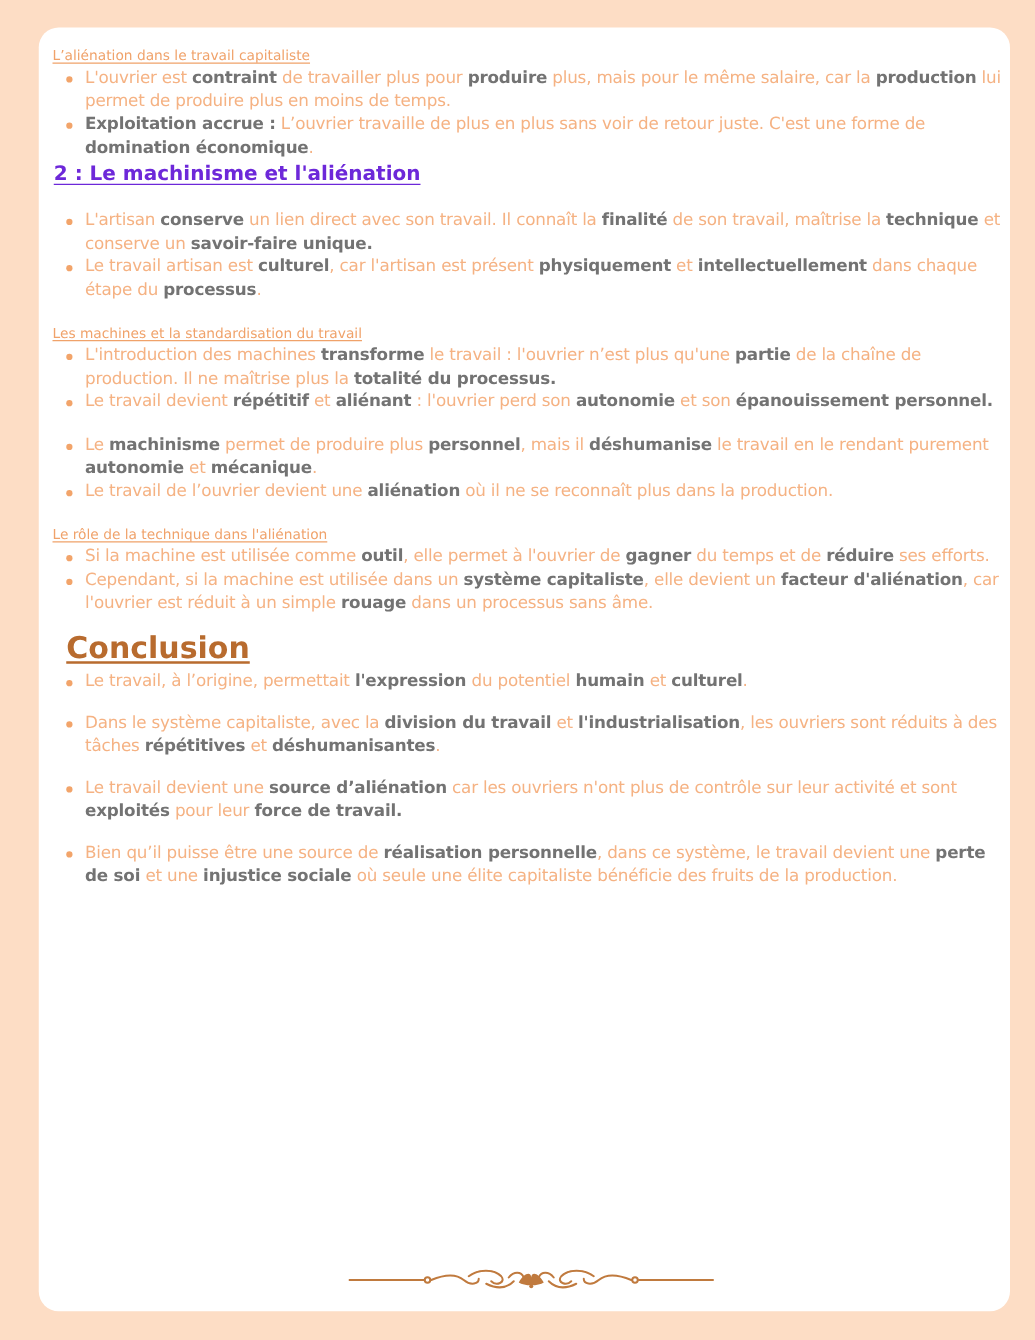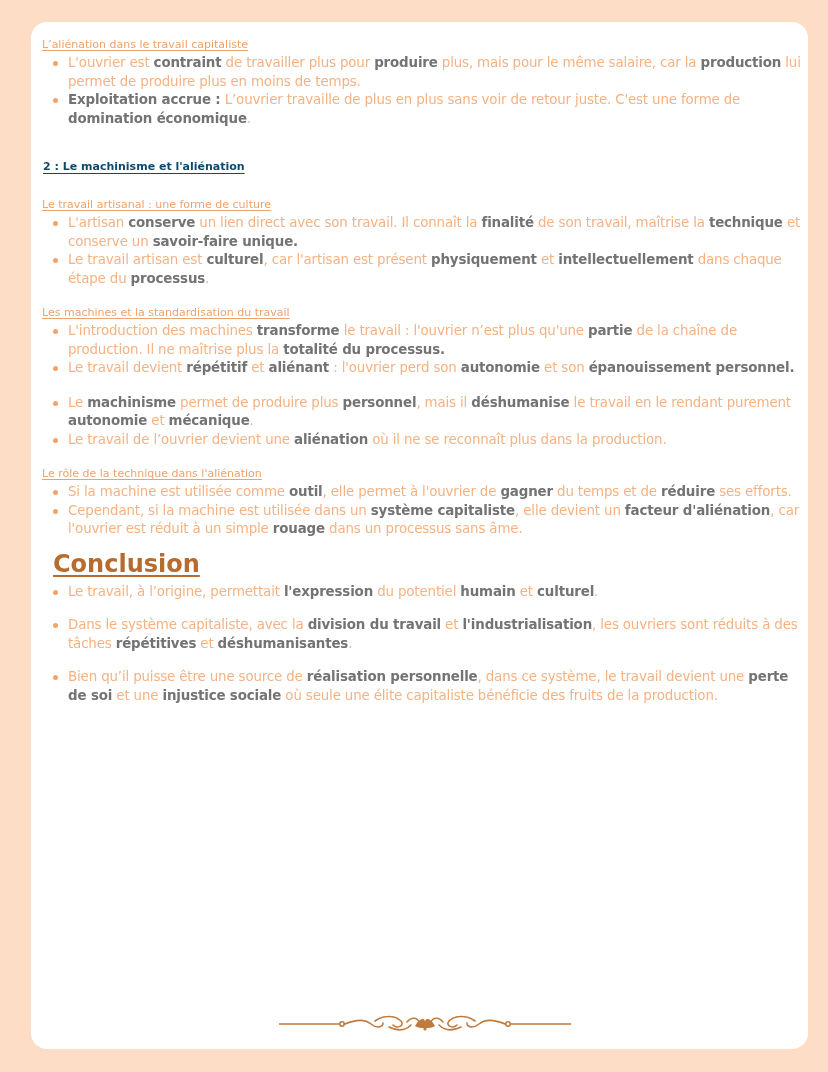--- a/index.html
+++ b/index.html
@@ -21,22 +21,22 @@
   li {
     position:relative; padding-left:26px; font-size:13.4px; line-height:18.5px;
     color:#F5B283; letter-spacing:-0.15px;
   }
   li::before {
     content:""; position:absolute; left:11px; top:7px; width:5px; height:5px;
     border-radius:50%; background:#F2A46A;
   }
   li b { color:#737373; font-weight:bold; }
   .h2 {
-    font-size:11px; font-weight:bold; color:#0c4a6e; text-decoration:underline;
-    text-underline-offset:3px; margin:28px 0 0 1px; line-height:22px;
+    font-size:16px; font-weight:bold; color:#6d28d9; text-decoration:underline;
+    text-underline-offset:3px; margin:0 0 0 1px; line-height:22px;
   }
   .h1 {
     font-size:24px; font-weight:bold; color:#B86B2E; text-decoration:underline;
     text-underline-offset:3px; margin:10px 0 4px 11px; line-height:30px;
   }
   .gap-s { height:18px; }
   .gap-m { height:16px; }
   .concl li { margin-bottom:15px; }
   .ornament { position:absolute; left:248px; top:991px; width:292px; height:22px; }
 </style>
@@ -51,21 +51,20 @@
       <ul>
           <li>L'ouvrier est <b>contraint</b> de travailler plus pour <b>produire</b> plus, mais pour le même salaire, car la <b>production</b> lui permet de produire plus en moins de temps.</li>
           <li><b>Exploitation accrue :</b> L’ouvrier travaille de plus en plus sans voir de retour juste. C'est une forme de <b>domination économique</b>.</li>
         </ul>
     </div>
 
     <div class="h2">2 : Le machinisme et l'aliénation</div>
     <div class="gap-s"></div>
 
     <div>
-      <p class="sub">Le travail artisanal : une forme de culture</p>
       <ul>
           <li>L'artisan <b>conserve</b> un lien direct avec son travail. Il connaît la <b>finalité</b> de son travail, maîtrise la <b>technique</b> et conserve un <b>savoir-faire unique.</b></li>
           <li>Le travail artisan est <b>culturel</b>, car l'artisan est présent <b>physiquement</b> et <b>intellectuellement</b> dans chaque étape du <b>processus</b>.</li>
         </ul>
     </div>
     <div class="gap-m"></div>
 
     <div>
       <p class="sub">Les machines et la standardisation du travail</p>
       <ul>
@@ -88,20 +87,21 @@
       <ul>
           <li>Si la machine est utilisée comme <b>outil</b>, elle permet à l'ouvrier de <b>gagner</b> du temps et de <b>réduire</b> ses efforts.</li>
           <li>Cependant, si la machine est utilisée dans un <b>système capitaliste</b>, elle devient un <b>facteur d'aliénation</b>, car l'ouvrier est réduit à un simple <b>rouage</b> dans un processus sans âme.</li>
         </ul>
     </div>
 
     <div class="h1">Conclusion</div>
     <ul class="concl">
         <li>Le travail, à l’origine, permettait <b>l'expression</b> du potentiel <b>humain</b> et <b>culturel</b>.</li>
         <li>Dans le système capitaliste, avec la <b>division du travail</b> et <b>l'industrialisation</b>, les ouvriers sont réduits à des tâches <b>répétitives</b> et <b>déshumanisantes</b>.</li>
+        <li>Le travail devient une <b>source d’aliénation</b> car les ouvriers n'ont plus de contrôle sur leur activité et sont <b>exploités</b> pour leur <b>force de travail.</b></li>
         <li>Bien qu’il puisse être une source de <b>réalisation personnelle</b>, dans ce système, le travail devient une <b>perte de soi</b> et une <b>injustice sociale</b> où seule une élite capitaliste bénéficie des fruits de la production.</li>
       </ul>
   </div>
 
   <svg class="ornament" viewBox="0 0 292 22">
     <g fill="none" stroke="#C07A3E" stroke-width="1.6" stroke-linecap="round">
       <line x1="0" y1="11" x2="60" y2="11"></line>
       <line x1="232" y1="11" x2="292" y2="11"></line>
       <circle cx="63" cy="11" r="2.2"></circle>
       <circle cx="229" cy="11" r="2.2"></circle>

